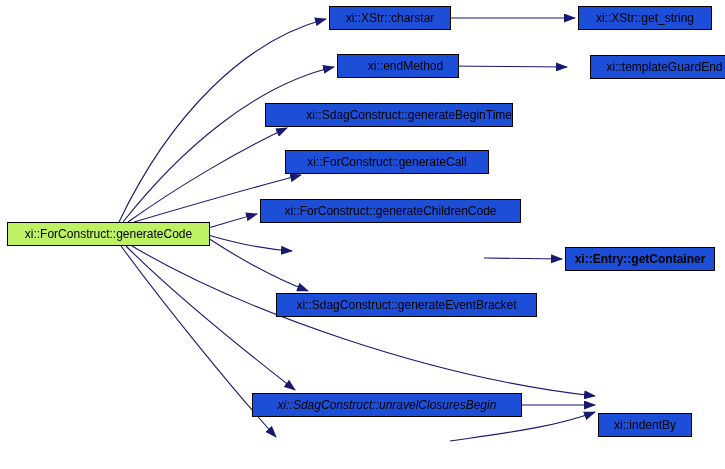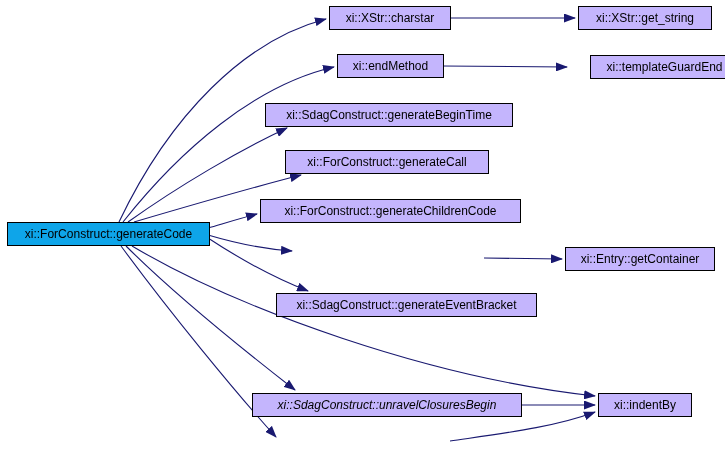--- a/index.html
+++ b/index.html
@@ -25,30 +25,30 @@
   .edge {
     stroke: #191970;
     stroke-width: 1.1;
     fill: none;
   }
   .node {
     position: absolute;
     height: 22px;
     line-height: 22px;
     border: 1px solid #000000;
-    background: #c4b5fd;
+    background: #1d4ed8;
     color: #000000;
     font-size: 12px;
     text-align: center;
     white-space: nowrap;
     box-sizing: content-box;
     cursor: pointer;
   }
   .node.main {
-    background: #0ea5e9;
+    background: #bef264;
     cursor: default;
   }
 </style>
 </head>
 <body>
 
 <div id="canvas">
 
   <svg id="edges" viewBox="0 0 725 469" xmlns="http://www.w3.org/2000/svg">
     <defs>
@@ -69,23 +69,23 @@
     <path class="edge" d="M 449 18 L 575 18" marker-end="url(#arrow)"></path>
     <path class="edge" d="M 442 66 L 567 67" marker-end="url(#arrow)"></path>
     <path class="edge" d="M 484 258 L 562 259" marker-end="url(#arrow)"></path>
     <path class="edge" d="M 520 405 L 595 405" marker-end="url(#arrow)"></path>
     <path class="edge" d="M 450 441 C 505 433, 555 427, 595 412" marker-end="url(#arrow)"></path>
   </svg>
 
   <div class="node main" style="left:7px;   top:222px; width:201px;">xi::ForConstruct::generateCode</div>
   <div class="node" style="left:329px; top:6px;   width:120px;">xi::XStr::charstar</div>
   <div class="node" style="left:578px; top:6px;   width:132px;">xi::XStr::get_string</div>
-  <div class="node" style="left:337px; top:54px;  width:105px;">xi::endMethod</div>
+  <div class="node" style="left:337px; top:54px;  width:105px;padding-left:15px;">xi::endMethod</div>
   <div class="node" style="left:570px; top:55px;  width:147px;margin-left:20px;">xi::templateGuardEnd</div>
-  <div class="node" style="left:265px; top:103px; width:246px;">xi::SdagConstruct::generateBeginTime</div>
+  <div class="node" style="left:265px; top:103px; width:246px;text-align:right;">xi::SdagConstruct::generateBeginTime</div>
   <div class="node" style="left:285px; top:150px; width:202px;">xi::ForConstruct::generateCall</div>
   <div class="node" style="left:260px; top:199px; width:259px;">xi::ForConstruct::generateChildrenCode</div>
-  <div class="node" style="left:565px; top:247px; width:148px;">xi::Entry::getContainer</div>
+  <div class="node" style="left:565px; top:247px; width:148px;font-weight:bold;">xi::Entry::getContainer</div>
   <div class="node" style="left:276px; top:293px; width:259px;">xi::SdagConstruct::generateEventBracket</div>
   <div class="node" style="left:252px; top:393px; width:268px;font-style:italic;">xi::SdagConstruct::unravelClosuresBegin</div>
-  <div class="node" style="left:598px; top:393px; width:92px;">xi::indentBy</div>
+  <div class="node" style="left:598px; top:413px; width:92px;">xi::indentBy</div>
 
 </div>
 
 </body></html>

